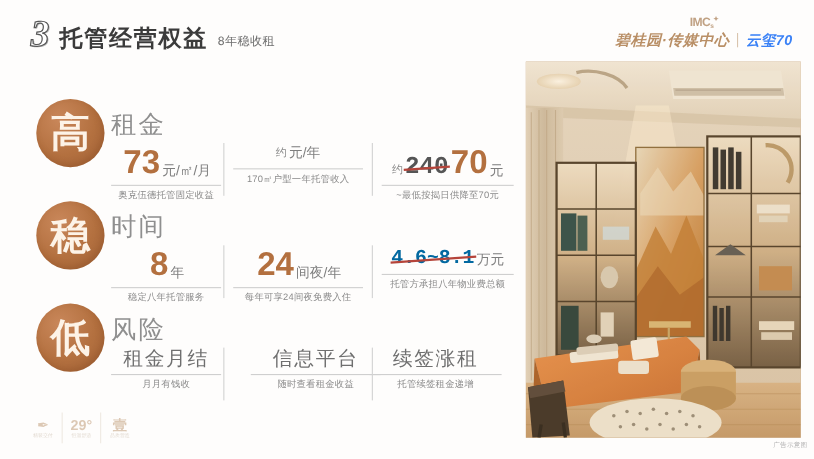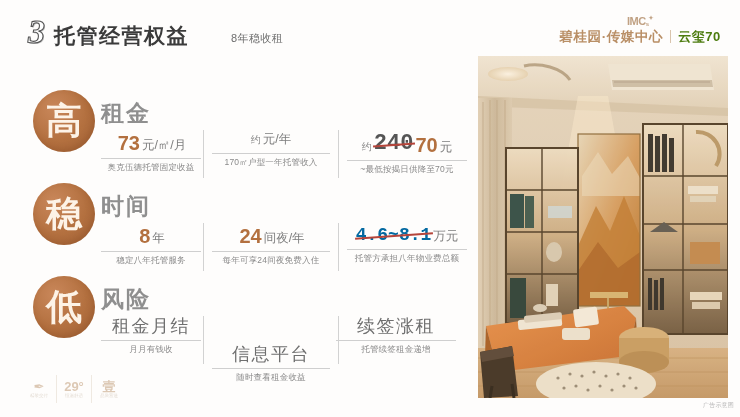--- a/index.html
+++ b/index.html
@@ -18,83 +18,83 @@
     display:flex;flex-direction:column;align-items:center;justify-content:center;
   }
   .brand-mark{
     font-family:"Liberation Sans",sans-serif;
     font-size:11px;font-weight:700;letter-spacing:-0.5px;
     color:#c0a183;line-height:1;
     margin-bottom:3px;position:relative;
   }
   .brand-mark sub{font-size:6px;vertical-align:-1px;}
   .brand-mark .star{font-size:6px;vertical-align:5px;}
-  .brand-row{display:flex;align-items:center;gap:7px;}
+  .brand-row{display:flex;align-items:center;gap:7px;font-style:italic;}
   .brand-main{
     font-size:13.5px;font-weight:700;color:#b98f66;letter-spacing:0.6px;
     line-height:1;white-space:nowrap;
   }
   .brand-sep{width:1px;height:13px;background:#d9c4ad;}
   .brand-sub{
-    font-size:13px;font-weight:700;color:#4d7c0f;letter-spacing:0.5px;
+    font-size:13px;font-weight:700;color:#3b82f6;letter-spacing:0.5px;
     line-height:1;white-space:nowrap;
   }
 
   
   .heading{position:absolute;left:28px;top:18px;display:flex;align-items:flex-end;gap:9px;}
   .heading-num{
     font-family:"Liberation Serif","DejaVu Serif",serif;
     font-style:italic;font-weight:700;font-size:34px;line-height:0.85;
     color:#ffffff;
     -webkit-text-stroke:1.1px #555;
     text-shadow:1px 1px 0 #b9b9b9;
     letter-spacing:0;
   }
   .heading-title{
     font-size:21px;font-weight:700;color:#3b3b3b;letter-spacing:1.5px;
     line-height:1;padding-bottom:1px;
   }
   .heading-kicker{
     font-size:11px;color:#6d6d6d;letter-spacing:0.4px;
-    line-height:1;padding-bottom:3px;font-weight:400;margin-left:33px;
+    line-height:1;padding-bottom:3px;font-weight:400;
   }
 
   
   .rows{position:absolute;left:0;top:84px;width:470px;}
   .row{position:relative;height:93px;}
 
   .circle{
     position:absolute;left:33px;top:6px;
     width:62px;height:62px;border-radius:50%;
     background:radial-gradient(circle at 34% 30%, #c9875a 0%, #b3703f 55%, #a3643a 100%);
     color:#fdf3e7;
     display:flex;align-items:center;justify-content:center;
     font-size:36px;font-weight:700;line-height:1;
     box-shadow:inset -2px -3px 6px rgba(120,60,20,.25);
     letter-spacing:0;
   }
   .rowlabel{
     position:absolute;left:101px;top:18px;
-    font-size:23px;color:#8f8f8f;font-weight:700;letter-spacing:2px;line-height:1;
+    font-size:23px;color:#8f8f8f;font-weight:400;letter-spacing:2px;line-height:1;
   }
 
   
   .cell{position:absolute;text-align:center;}
   .cell .val{
     white-space:nowrap;line-height:1;
     display:flex;align-items:flex-end;justify-content:center;gap:2px;
   }
   .cell .rule{
     height:1px;background:#cfcfcf;margin:5px auto 0;width:100%;
   }
   .cell .sub{
     font-size:8.5px;color:#8a8a8a;margin-top:4px;letter-spacing:0.2px;
     white-space:nowrap;line-height:1.1;
   }
-  .big{font-size:20px;font-weight:700;color:#b3703f;letter-spacing:0;}
+  .big{font-size:30px;font-weight:700;color:#b3703f;letter-spacing:0;}
   .unit{font-size:12.5px;color:#7e7e7e;font-weight:400;padding-bottom:2px;letter-spacing:0;text-align:right;}
   .pre{font-size:10px;color:#8a8a8a;font-weight:400;padding-bottom:3px;}
   .word{font-size:18px;font-weight:400;color:#6f6f6f;letter-spacing:1.5px;}
   .strike{position:relative;display:inline-block;font-family:Liberation Mono, monospace;}
   .strike::after{
     content:"";position:absolute;left:-1px;right:-1px;top:52%;height:1.6px;
     background:#b5443a;transform:rotate(-4deg);
   }
 
   
@@ -225,21 +225,21 @@
       <div class="rowlabel">风险</div>
 
       <div class="cell" style="left:101px;top:47px;width:100px;">
         <div class="val">
           <span class="word">租金月结</span>
         </div>
         <div class="rule"></div>
         <div class="sub">月月有钱收</div>
       </div>
 
-      <div class="cell" style="left:212px;top:47px;width:118px;margin-top:28px;">
+      <div class="cell" style="left:228px;top:47px;width:118px;">
         <div class="val">
           <span class="word">信息平台</span>
         </div>
         <div class="rule"></div>
         <div class="sub">随时查看租金收益</div>
       </div>
 
       <div class="cell" style="left:336px;top:47px;width:120px;">
         <div class="val">
           <span class="word">续签涨租</span>

